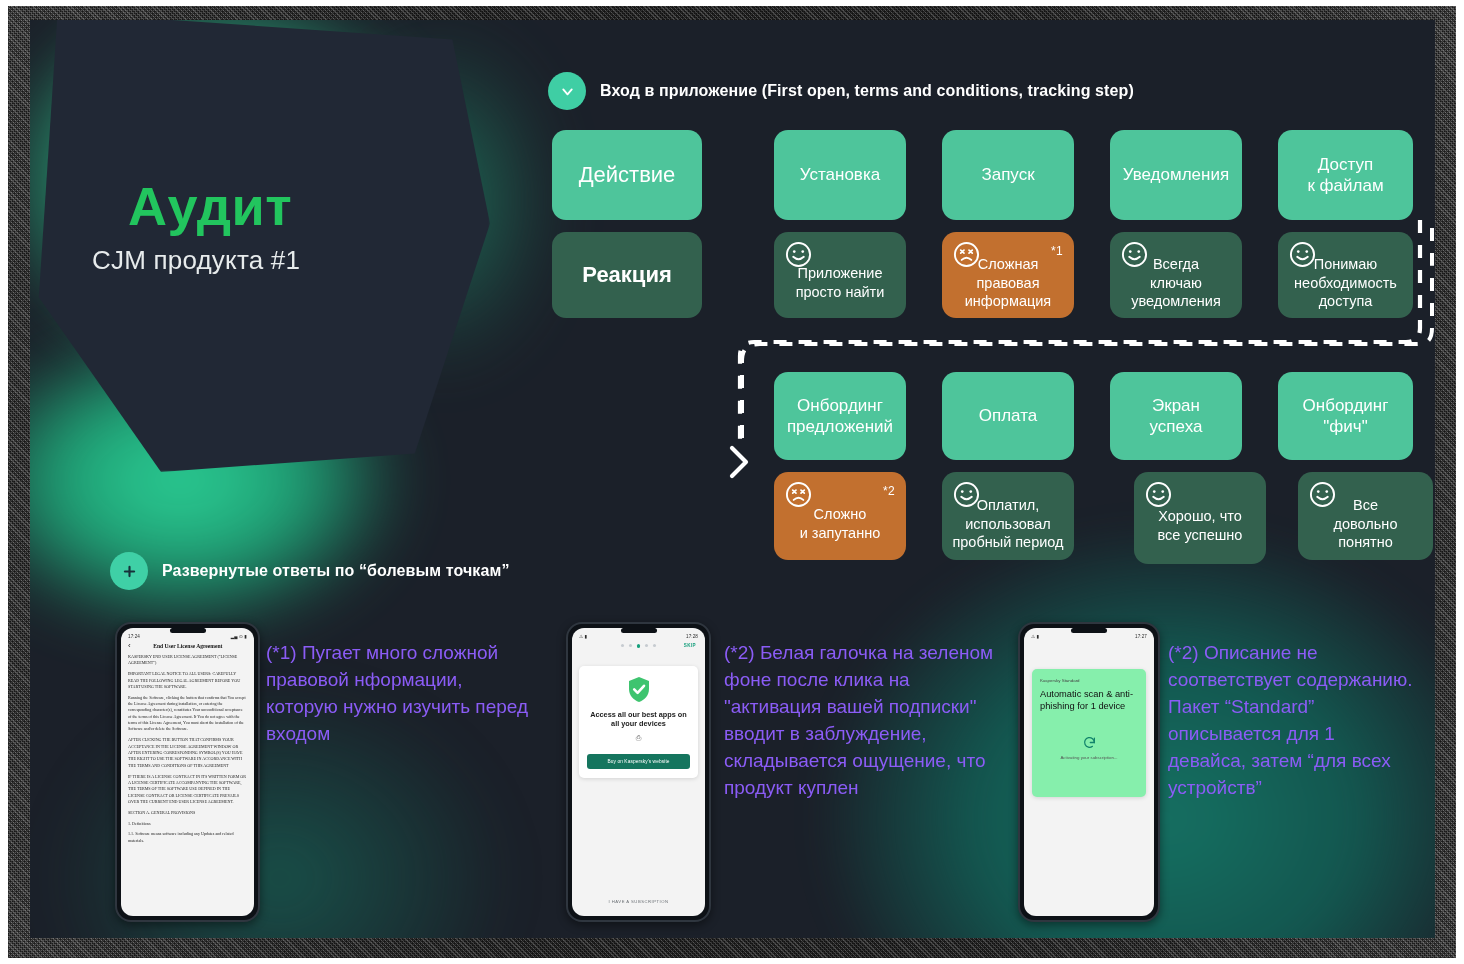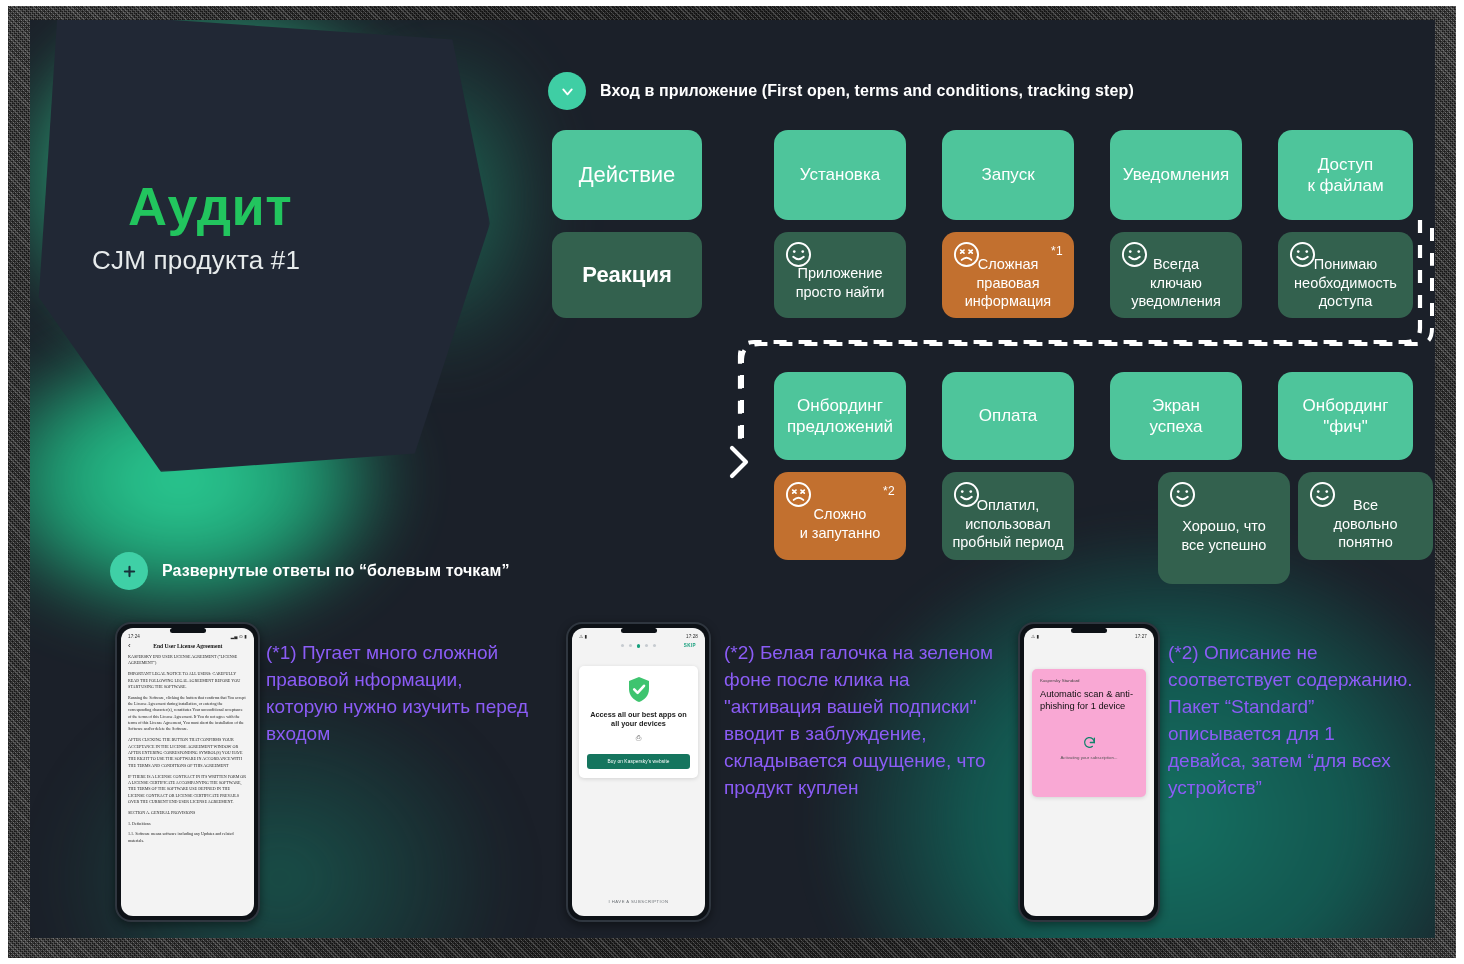--- a/index.html
+++ b/index.html
@@ -156,21 +156,21 @@
   .ph2-h{ font-size:7.3px; font-weight:700; color:#1b1b1b; line-height:1.35; }
   .ph2-sub{ font-size:7px; color:#555; margin-top:5px; }
   .buybtn{
     margin-top:12px; background:#15755e; color:#fff; border-radius:3px;
     font-size:4.8px; padding:5px 0; letter-spacing:.1px;
   }
   .ph2-foot{ margin-top:auto; text-align:center; font-size:4.2px; color:#6a6f74; letter-spacing:.5px; padding-bottom:12px;}
 
   
   .ph3-card{
-    margin:28px 8px 0 8px; background:#f9a8d4; border-radius:5px; padding:9px 8px 20px 8px;
+    margin:28px 8px 0 8px; background:#86efac; border-radius:5px; padding:9px 8px 20px 8px;
     box-shadow:0 1px 4px rgba(0,0,0,.13); flex:0 0 auto; min-height:128px;
   }
   .ph3-kicker{ font-size:4.4px; color:#444; margin-bottom:5px;}
   .ph3-h{ font-size:9.3px; color:#111; line-height:1.32; font-weight:400;}
   .ph3-spin{ margin:22px auto 0 auto; width:13px; height:13px; }
   .ph3-status{ text-align:center; font-size:4.4px; color:#555; margin-top:7px;}
 
   .note{
     position:absolute; color:#8b5cf6; font-size:19px; line-height:1.42;
   }
@@ -327,21 +327,21 @@
               <circle cx="9.6" cy="11" r="1.4" fill="#fff"></circle>
               <circle cx="18.4" cy="11" r="1.4" fill="#fff"></circle>
               <path d="M8.5 16.4 Q14 21.4 19.5 16.4" fill="none" stroke="#fff" stroke-width="2" stroke-linecap="round"></path>
             </svg>
           </span>
           <span class="txt ml" style="white-space: pre-line;">Оплатил,
 использовал
 пробный период</span>
         </div>
 
-        <div class="card card-react" style="left:1128px; top:452px; width:132px; height:112px;">
+        <div class="card card-react" style="left:1104px; top:452px; width:132px; height:92px;">
           <span class="emoji">
             <svg width="27" height="27" viewBox="0 0 28 28">
               <circle cx="14" cy="14" r="12" fill="none" stroke="#fff" stroke-width="2"></circle>
               <circle cx="9.6" cy="11" r="1.4" fill="#fff"></circle>
               <circle cx="18.4" cy="11" r="1.4" fill="#fff"></circle>
               <path d="M8.5 16.4 Q14 21.4 19.5 16.4" fill="none" stroke="#fff" stroke-width="2" stroke-linecap="round"></path>
             </svg>
           </span>
           <span class="txt ml" style="white-space: pre-line;">Хорошо, что
 все успешно</span>

